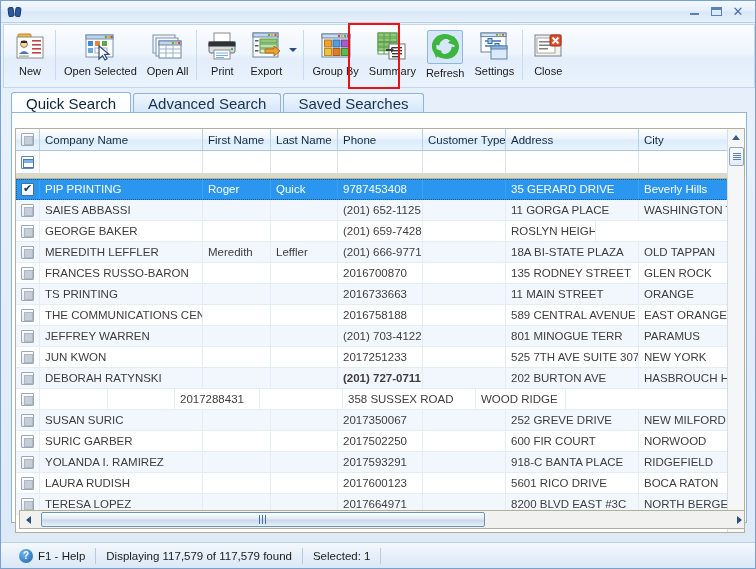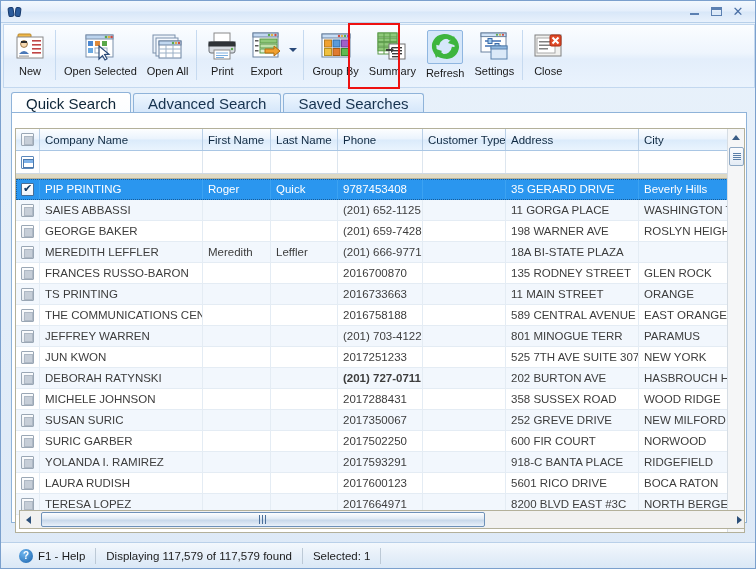--- a/index.html
+++ b/index.html
@@ -559,33 +559,33 @@
           </div>
           <div class="row drow">
             <div class="dcell" style="width: 24px; justify-content: center; padding-left: 0px;">
               <span class="cbx inner"></span>
             </div>
             <div class="dcell" style="width: 163px;">GEORGE BAKER</div>
             <div class="dcell" style="width: 68px;"></div>
             <div class="dcell" style="width: 67px;"></div>
             <div class="dcell" style="width: 85px;">(201) 659-7428</div>
             <div class="dcell" style="width: 83px;"></div>
-            <div class="dcell" style="width: 133px;">198 WARNER AVE</div>
             <div class="dcell" style="width: 90px;">ROSLYN HEIGHTS</div>
           </div>
           <div class="row drow alt">
             <div class="dcell" style="width: 24px; justify-content: center; padding-left: 0px;">
               <span class="cbx inner"></span>
             </div>
             <div class="dcell" style="width: 163px;">MEREDITH LEFFLER</div>
             <div class="dcell" style="width: 68px;">Meredith</div>
             <div class="dcell" style="width: 67px;">Leffler</div>
             <div class="dcell" style="width: 85px;">(201) 666-9771</div>
             <div class="dcell" style="width: 83px;"></div>
             <div class="dcell" style="width: 133px;">18A BI-STATE PLAZA</div>
+            <div class="dcell" style="width: 90px;">OLD TAPPAN</div>
           </div>
           <div class="row drow">
             <div class="dcell" style="width: 24px; justify-content: center; padding-left: 0px;">
               <span class="cbx inner"></span>
             </div>
             <div class="dcell" style="width: 163px;">FRANCES RUSSO-BARON</div>
             <div class="dcell" style="width: 68px;"></div>
             <div class="dcell" style="width: 67px;"></div>
             <div class="dcell" style="width: 85px;">2016700870</div>
             <div class="dcell" style="width: 83px;"></div>
@@ -649,21 +649,20 @@
             <div class="dcell" style="width: 67px;"></div>
             <div class="dcell" style="width: 85px; font-weight: bold;">(201) 727-0711</div>
             <div class="dcell" style="width: 83px;"></div>
             <div class="dcell" style="width: 133px;">202 BURTON AVE</div>
             <div class="dcell" style="width: 90px;">HASBROUCH HEI</div>
           </div>
           <div class="row drow">
             <div class="dcell" style="width: 24px; justify-content: center; padding-left: 0px;">
               <span class="cbx inner"></span>
             </div>
-            <div class="dcell" style="width: 163px;">MICHELE JOHNSON</div>
             <div class="dcell" style="width: 68px;"></div>
             <div class="dcell" style="width: 67px;"></div>
             <div class="dcell" style="width: 85px;">2017288431</div>
             <div class="dcell" style="width: 83px;"></div>
             <div class="dcell" style="width: 133px;">358 SUSSEX ROAD</div>
             <div class="dcell" style="width: 90px;">WOOD RIDGE</div>
           </div>
           <div class="row drow alt">
             <div class="dcell" style="width: 24px; justify-content: center; padding-left: 0px;">
               <span class="cbx inner"></span>

